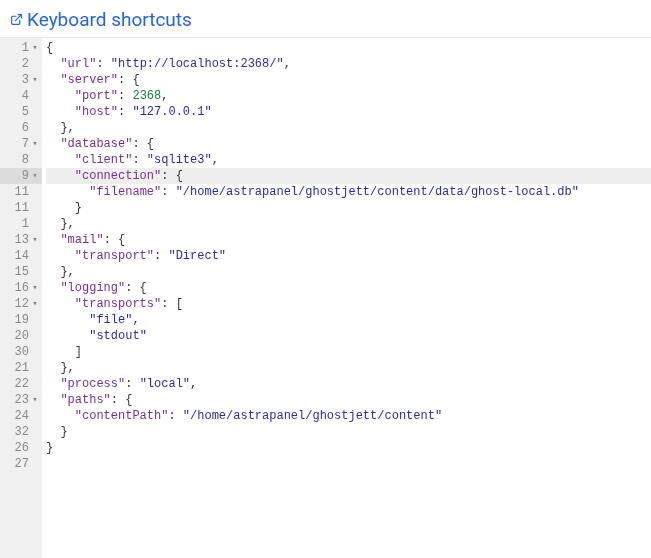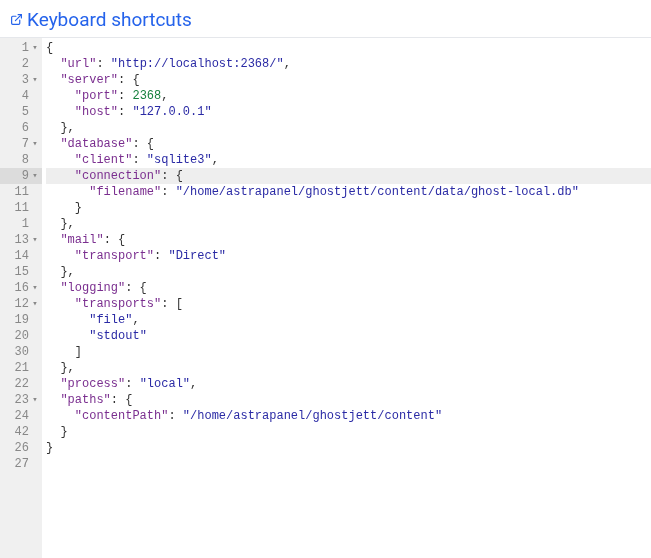--- a/index.html
+++ b/index.html
@@ -188,21 +188,21 @@
       </div>
       <div class="gutter-row">
         <span class="ln-num">23</span>
         <span class="fold">▾</span>
       </div>
       <div class="gutter-row">
         <span class="ln-num">24</span>
         <span class="fold hidden">▾</span>
       </div>
       <div class="gutter-row">
-        <span class="ln-num">42</span>
+        <span class="ln-num">32</span>
         <span class="fold hidden">▾</span>
       </div>
       <div class="gutter-row">
         <span class="ln-num">26</span>
         <span class="fold hidden">▾</span>
       </div>
       <div class="gutter-row">
         <span class="ln-num">27</span>
         <span class="fold hidden">▾</span>
       </div>

